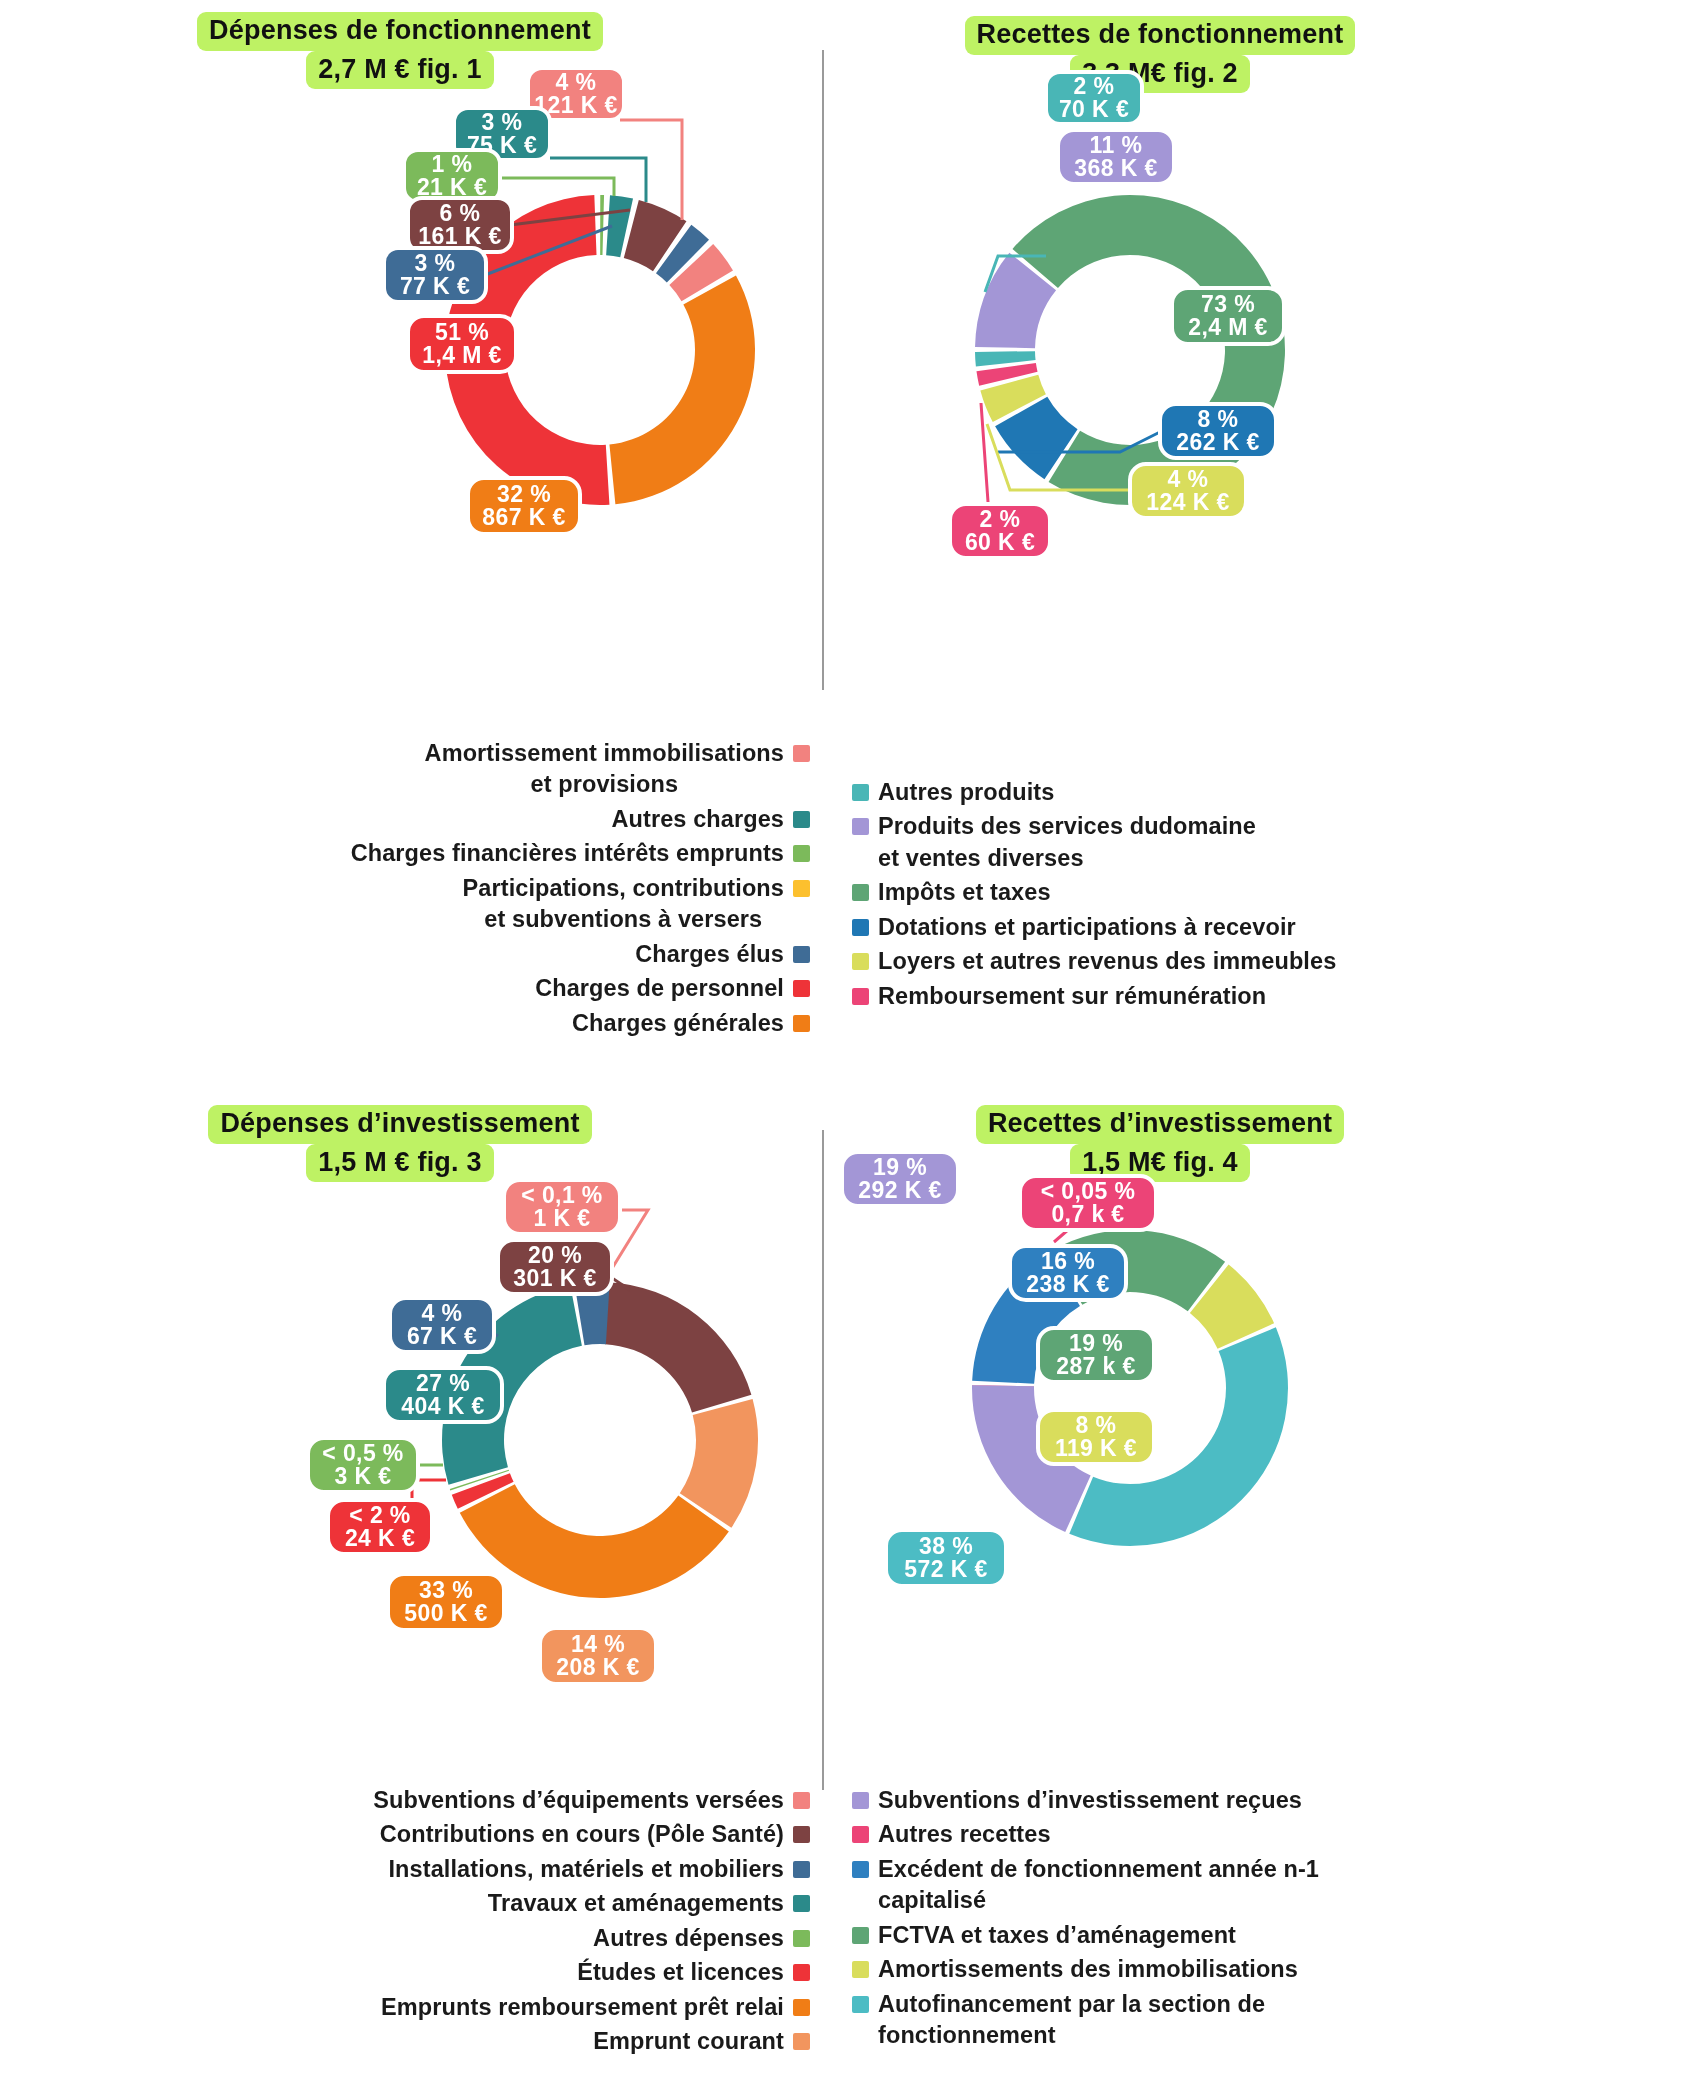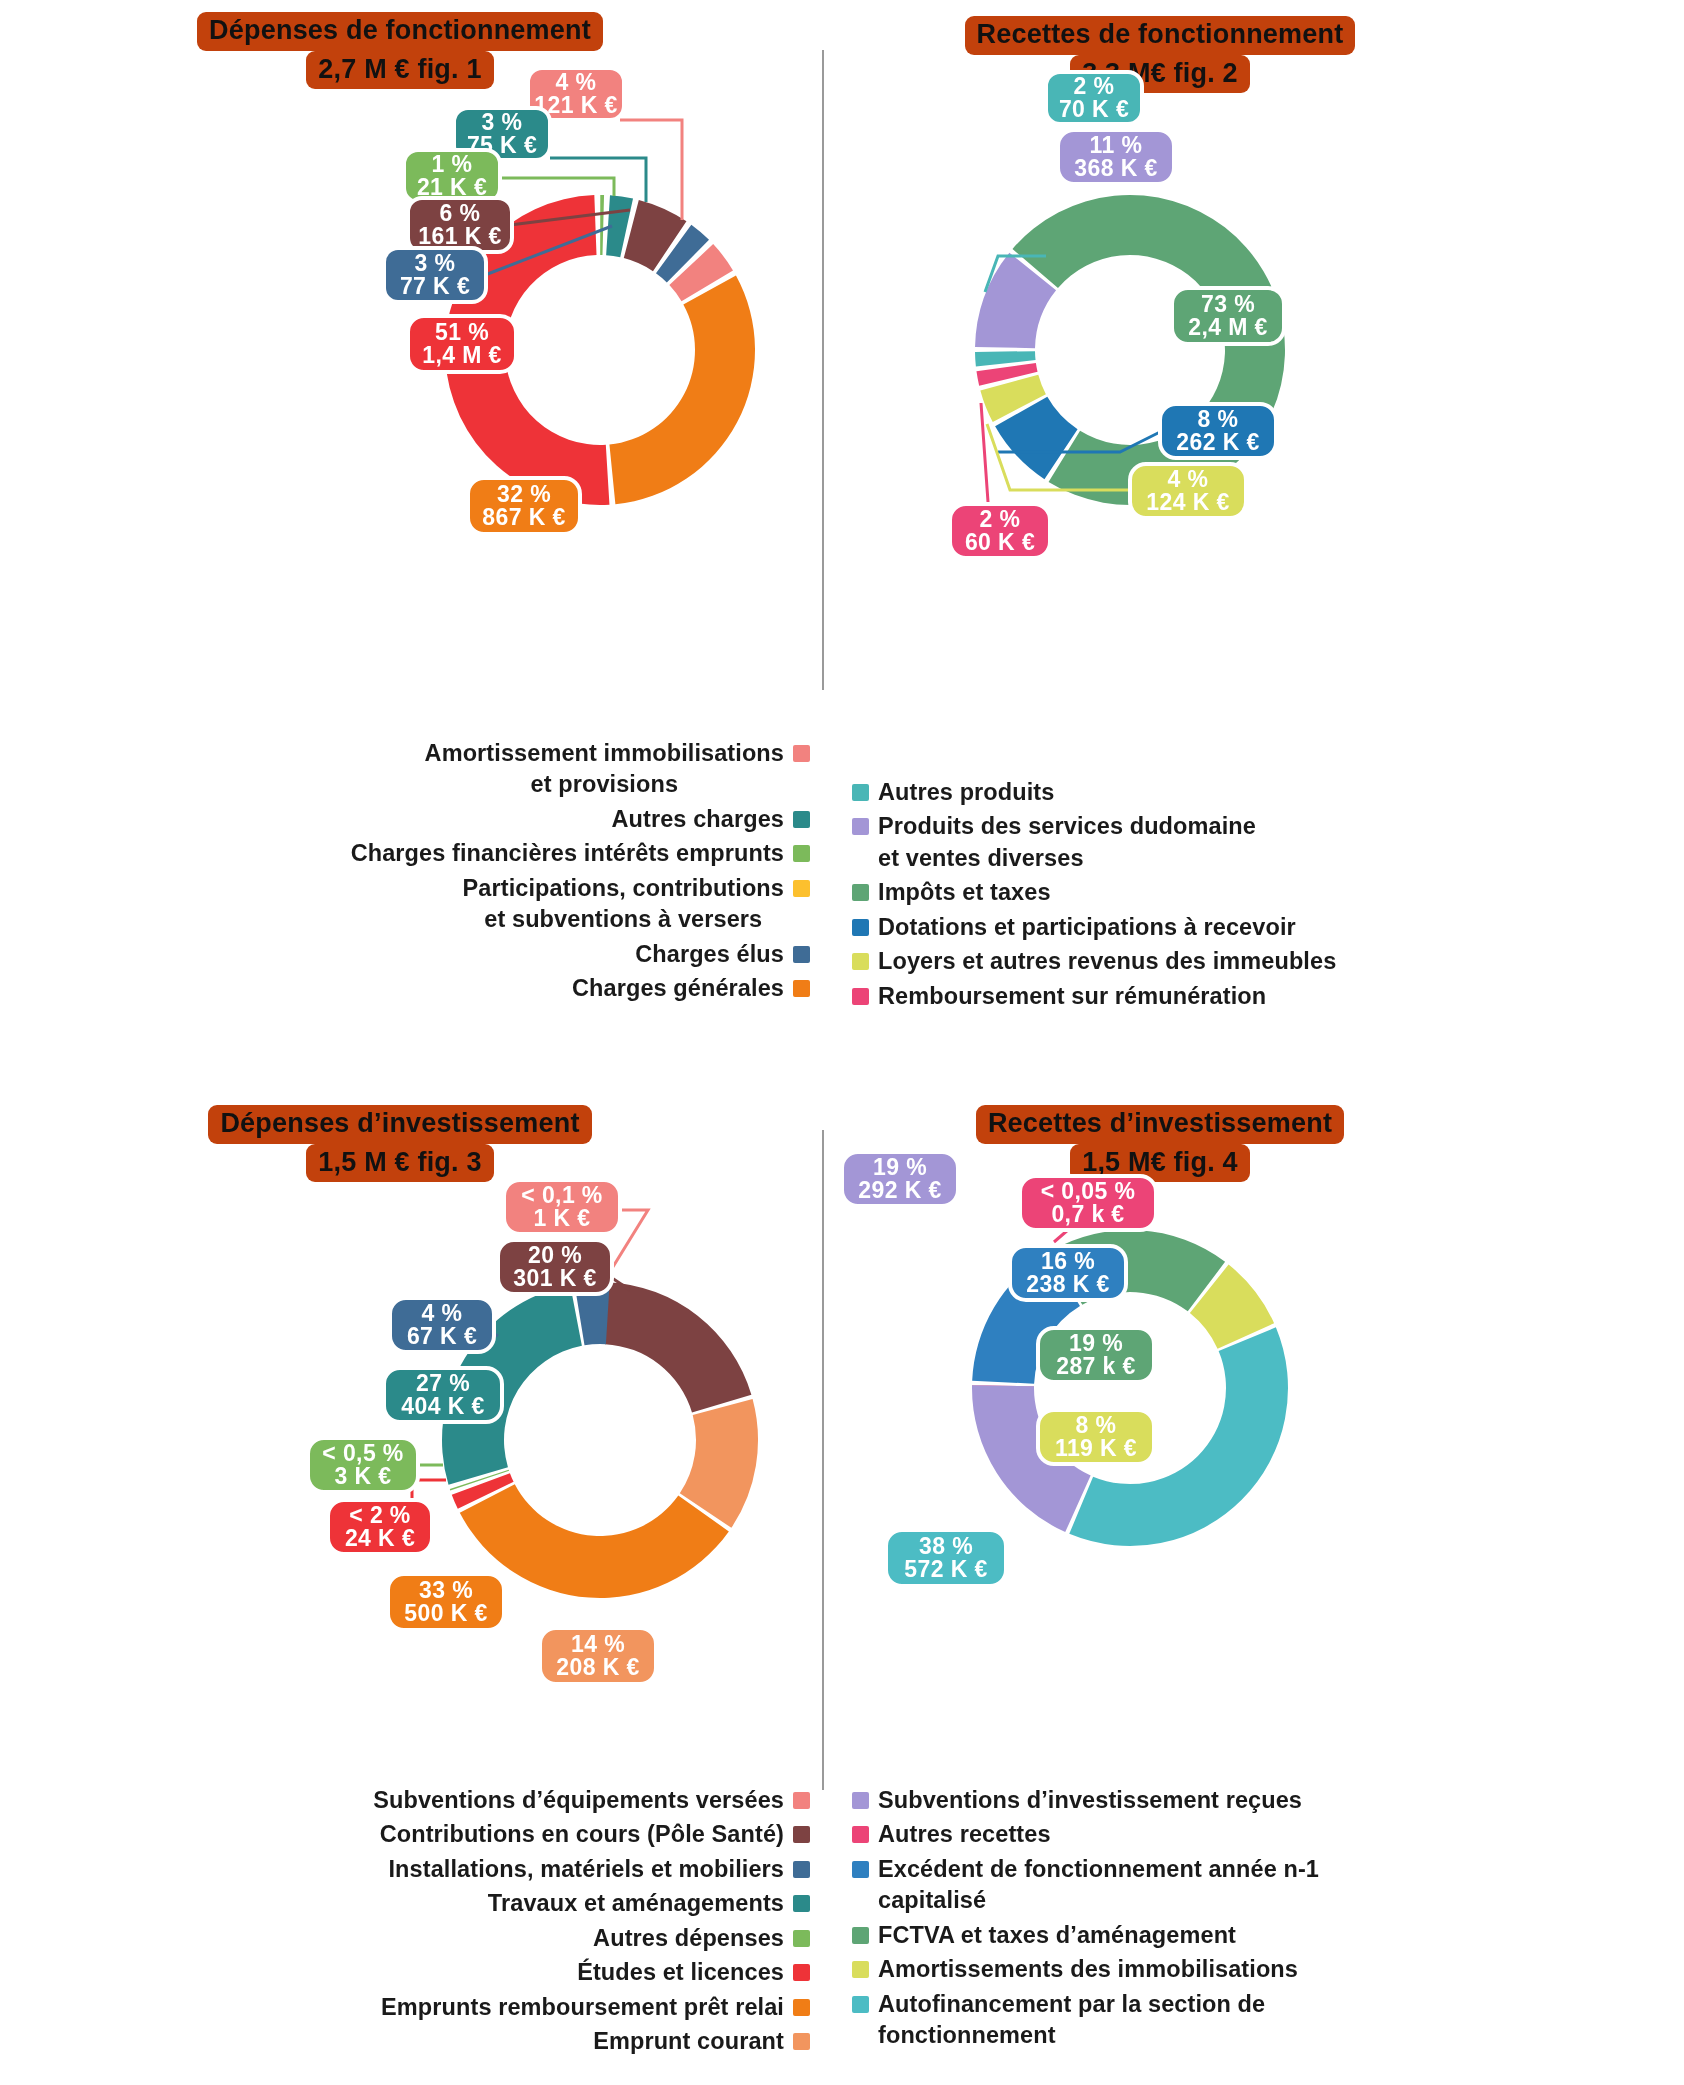--- a/index.html
+++ b/index.html
@@ -8,21 +8,21 @@
 
   
   .vrule{position:absolute;width:2px;background:#9a9a9a;}
   .vrule1{left:822px;top:50px;height:640px;}
   .vrule2{left:822px;top:1130px;height:660px;}
 
   
   .title{position:absolute;text-align:center;line-height:1.28;}
   .title span{
      display:inline-block;
-     background:#c2410c;
+     background:#bef264;
      padding:1px 12px 3px 12px;
      border-radius:9px;
      font-size:27px;
      font-weight:700;
      letter-spacing:.2px;
      color:#111;
      white-space:nowrap;
   }
   .t1{left:120px;top:12px;width:560px;}
   .t2{left:880px;top:16px;width:560px;}
@@ -142,20 +142,24 @@
     <div class="row">
         <span class="lb">Participations, contributions
 et subventions à versers</span>
         <span class="sw" style="background:#fcc02e"></span>
       </div>
     <div class="row">
         <span class="lb">Charges élus</span>
         <span class="sw" style="background:#3f6c96"></span>
       </div>
     <div class="row">
+        <span class="lb">Charges de personnel</span>
+        <span class="sw" style="background:#ee3338"></span>
+      </div>
+    <div class="row">
         <span class="lb">Charges générales</span>
         <span class="sw" style="background:#f07d16"></span>
       </div>
   </div>
 
   <div class="title t2">
     <span>Recettes de fonctionnement</span><br>
     <span>3,3 M€ fig. 2</span>
   </div>
 

